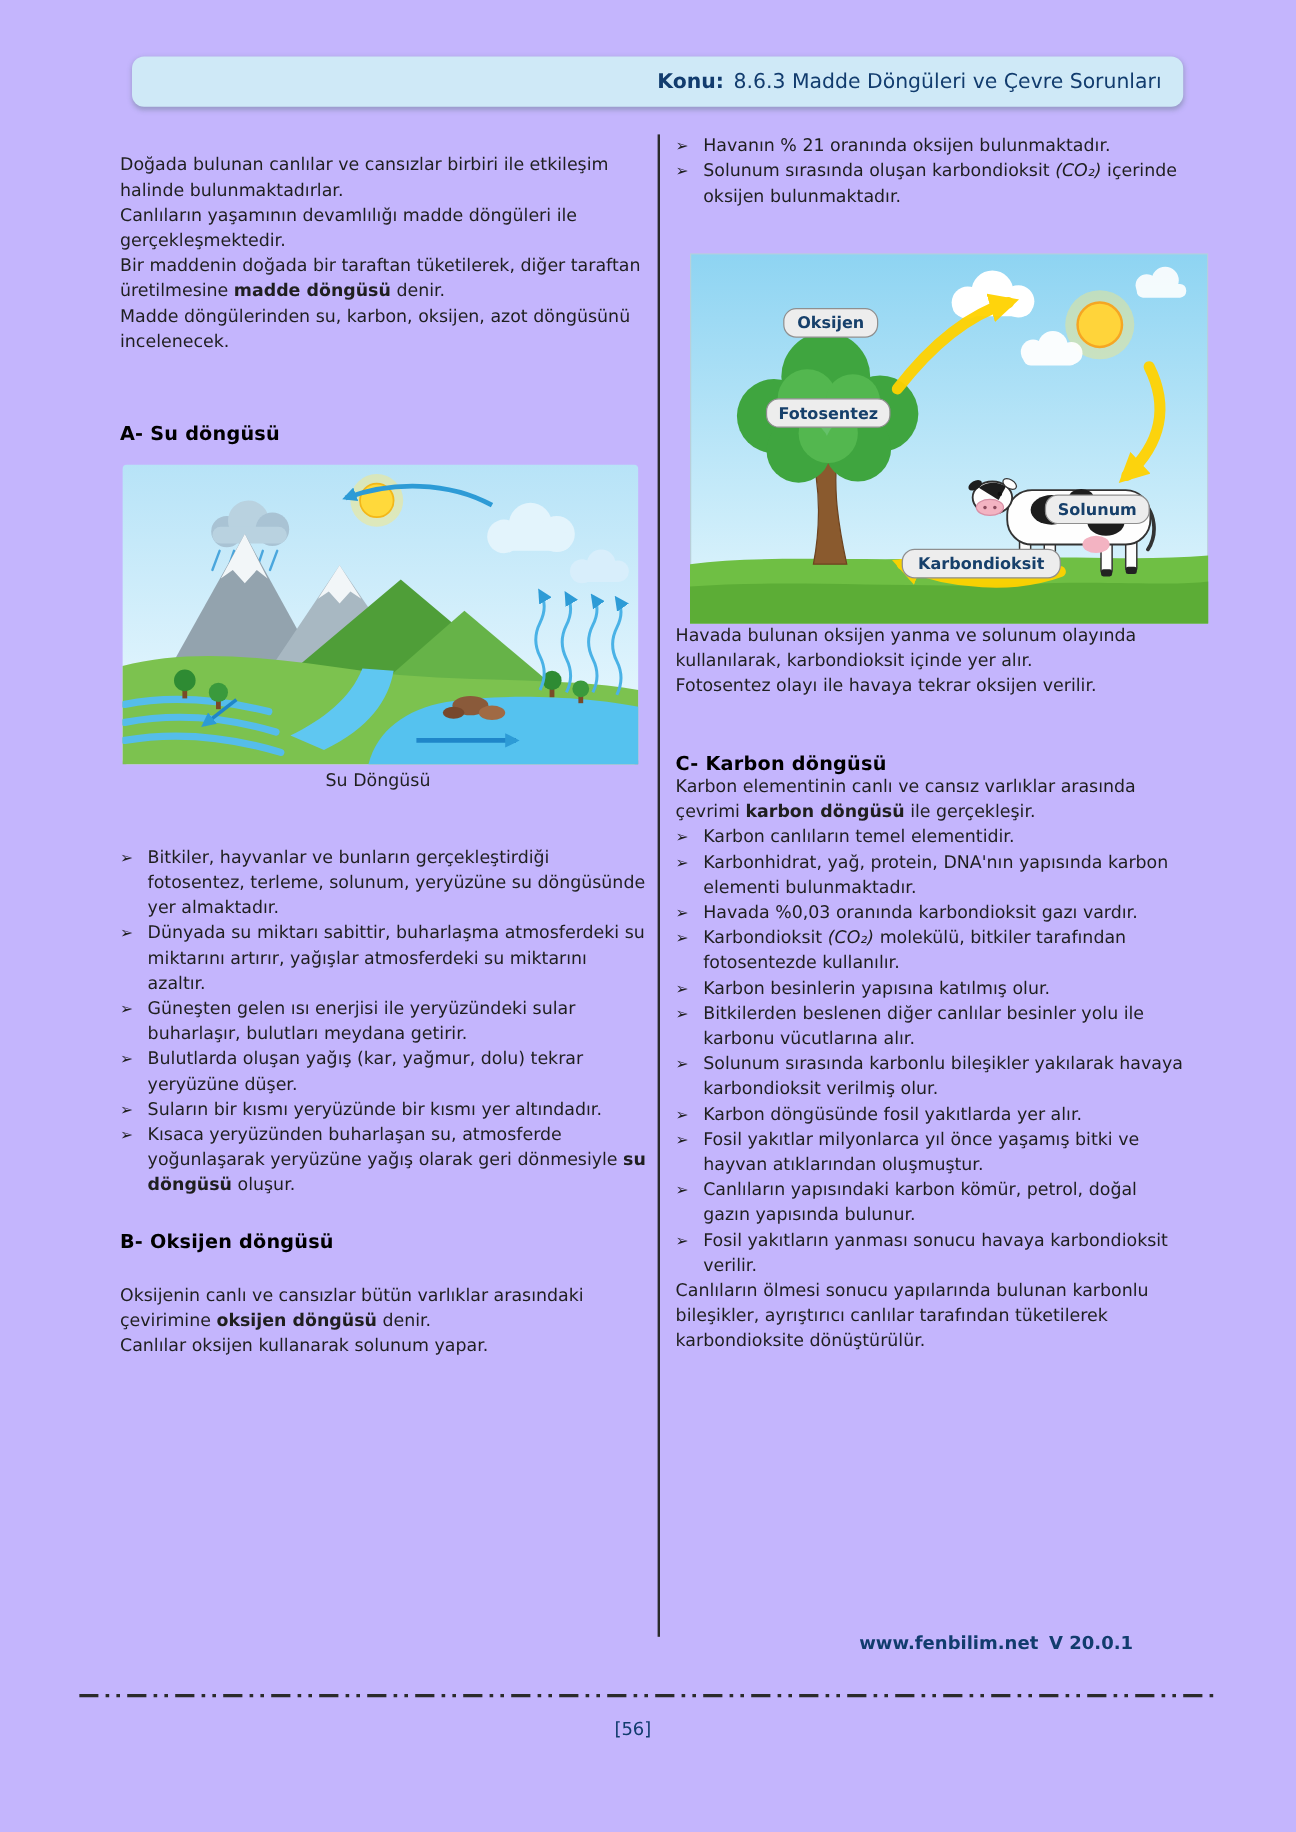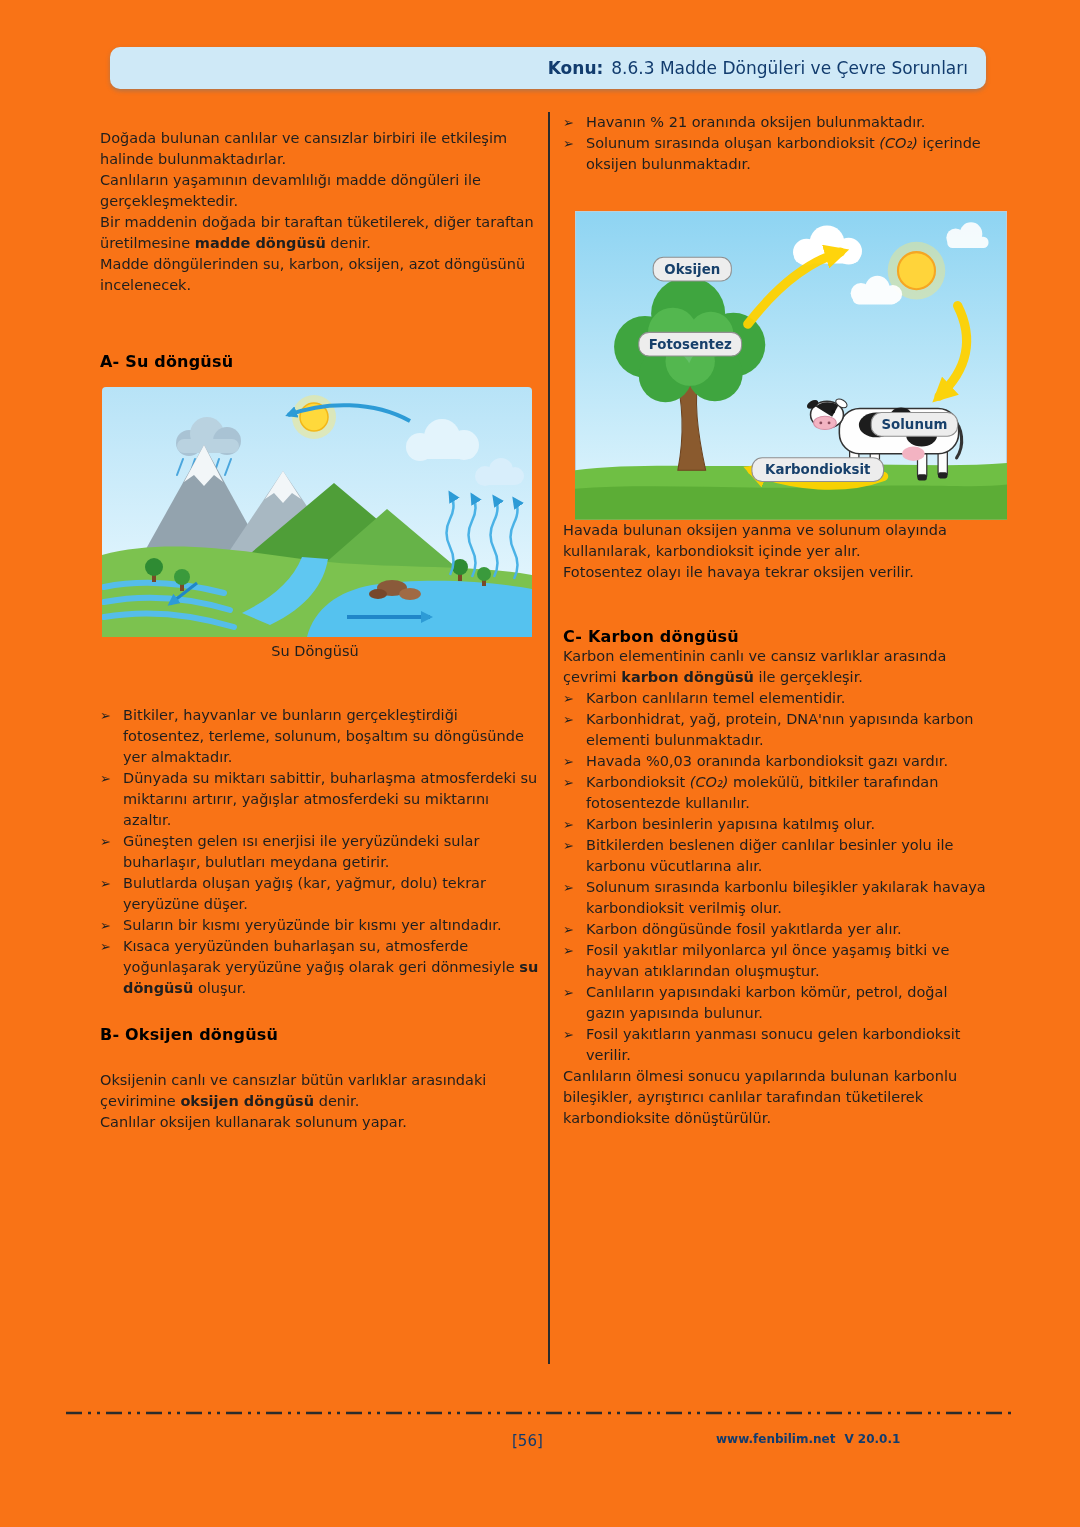--- a/index.html
+++ b/index.html
@@ -1,19 +1,19 @@
 <!DOCTYPE html>
 <html lang="tr"><head>
 <meta charset="utf-8">
 <title>Konu: 8.6.3 Madde Döngüleri ve Çevre Sorunları</title>
 <style>
   * { box-sizing: border-box; }
   html,body { margin:0; padding:0; background:#ffffff; }
   body { font-family:"DejaVu Sans","Liberation Sans",sans-serif; }
-  .page { position:relative; width:1080px; height:1527px; background:#f97316; color:#1f1f1f; overflow:hidden; }
+  .page { position:relative; width:1080px; height:1527px; background:#c4b5fd; color:#1f1f1f; overflow:hidden; }
 
   
   .banner { position:absolute; left:110px; top:47px; width:876px; height:42px;
             background:#cfe9f7; border-radius:10px;
             box-shadow:0 2px 4px rgba(96,118,133,.45);
             display:flex; align-items:center; justify-content:flex-end;
             padding:0 18px; font-size:17px; color:#123c6e; }
   .banner .k { font-weight:bold; margin-right:8px; }
   .banner .t { font-weight:normal; }
 
@@ -34,21 +34,21 @@
   .fig-water { width:430px; margin:16px 0 0 2px; }
   .fig-oxy   { width:432px; margin:36px 0 0 12px; }
   .fig-water svg, .fig-oxy svg { display:block; width:100%; height:auto; }
   .caption { width:430px; text-align:center; font-size:14.5px; margin-top:6px; color:#1f1f1f; }
 
   svg text { font-family:"DejaVu Sans","Liberation Sans",sans-serif; }
 
   
   .footer-line { position:absolute; left:66px; top:1410px; }
   .footer-page { position:absolute; left:512px; top:1432px; font-size:15px; color:#123c6e; }
-  .footer-site { position:absolute; left:716px; top:1432px; font-size:12px; color:#123c6e; }
+  .footer-site { position:absolute; left:716px; top:1360px; font-size:15px; color:#123c6e; }
   .footer-site .site { font-weight:bold; }
   .footer-site .ver  { font-weight:bold; margin-left:9px; }
 
   .mt-56 { margin-top:56px; } .mt-46 { margin-top:46px; } .mt-44 { margin-top:44px; }
   .mt-34 { margin-top:26px; } .mt-30 { margin-top:30px; } .mt-26 { margin-top:26px; }
   .mt-24 { }
 </style>
 </head>
 <body>
 
@@ -173,21 +173,21 @@
           <path d="M412,192 q7,-14 0,-28 q-7,-14 0,-28 q7,-14 0,-24" marker-end="url(#arwB)"></path>
         </g>
       </svg>
     </div>
     <div class="caption">Su Döngüsü</div>
 
 
     <ul class="bullets mt-46">
       <li class="bullet">
         <span class="bm">➢</span>
-        <span class="bt">Bitkiler, hayvanlar ve bunların gerçekleştirdiği fotosentez, terleme, solunum, boşaltım su döngüsünde yer almaktadır.</span>
+        <span class="bt">Bitkiler, hayvanlar ve bunların gerçekleştirdiği fotosentez, terleme, solunum, yeryüzüne su döngüsünde yer almaktadır.</span>
       </li>
       <li class="bullet">
         <span class="bm">➢</span>
         <span class="bt">Dünyada su miktarı sabittir, buharlaşma atmosferdeki su miktarını artırır, yağışlar atmosferdeki su miktarını azaltır.</span>
       </li>
       <li class="bullet">
         <span class="bm">➢</span>
         <span class="bt">Güneşten gelen ısı enerjisi ile yeryüzündeki sular buharlaşır, bulutları meydana getirir.</span>
       </li>
       <li class="bullet">
@@ -387,21 +387,21 @@
       <li class="bullet">
         <span class="bm">➢</span>
         <span class="bt">Fosil yakıtlar milyonlarca yıl önce yaşamış bitki ve hayvan atıklarından oluşmuştur.</span>
       </li>
       <li class="bullet">
         <span class="bm">➢</span>
         <span class="bt">Canlıların yapısındaki karbon kömür, petrol, doğal gazın yapısında bulunur.</span>
       </li>
       <li class="bullet">
         <span class="bm">➢</span>
-        <span class="bt">Fosil yakıtların yanması sonucu gelen karbondioksit verilir.</span>
+        <span class="bt">Fosil yakıtların yanması sonucu havaya karbondioksit verilir.</span>
       </li>
     </ul>
 
     <p class="body mt-24">Canlıların ölmesi sonucu yapılarında bulunan karbonlu bileşikler, ayrıştırıcı canlılar tarafından tüketilerek karbondioksite dönüştürülür.</p>
   </div>
 
   <svg class="footer-line" width="948" height="6">
     <line x1="0" y1="3" x2="948" y2="3" stroke="#2b2b2b" stroke-width="2.6" stroke-dasharray="16 6 3 6 3 6"></line>
   </svg>
   <div class="footer-page">[56]</div>

